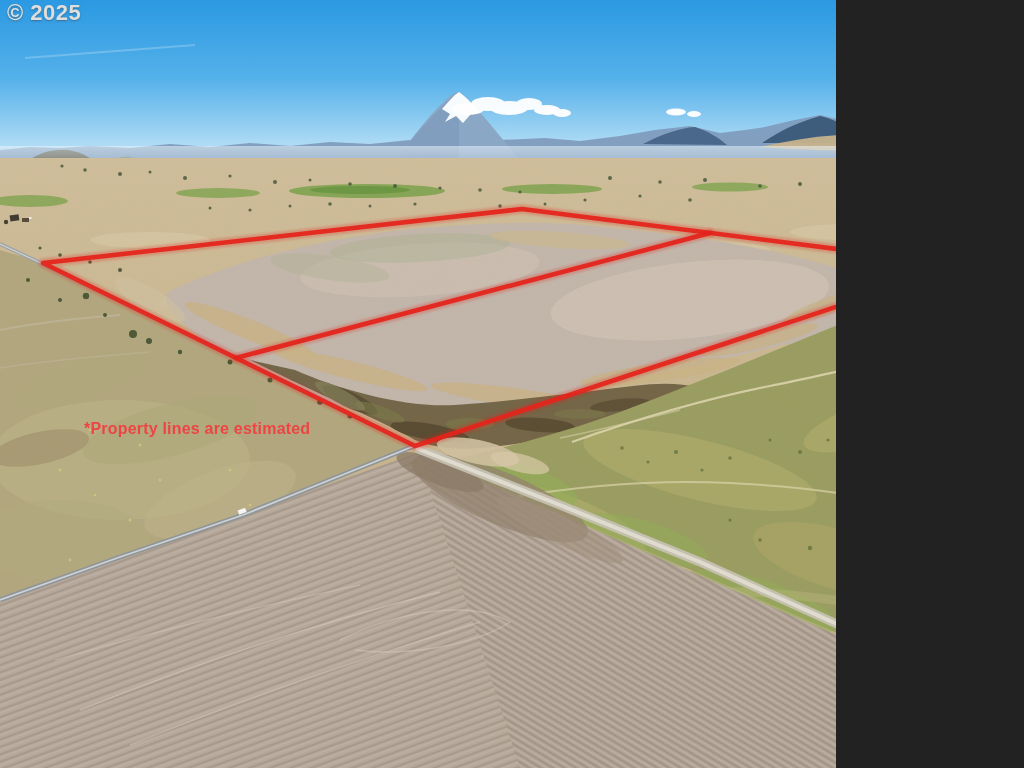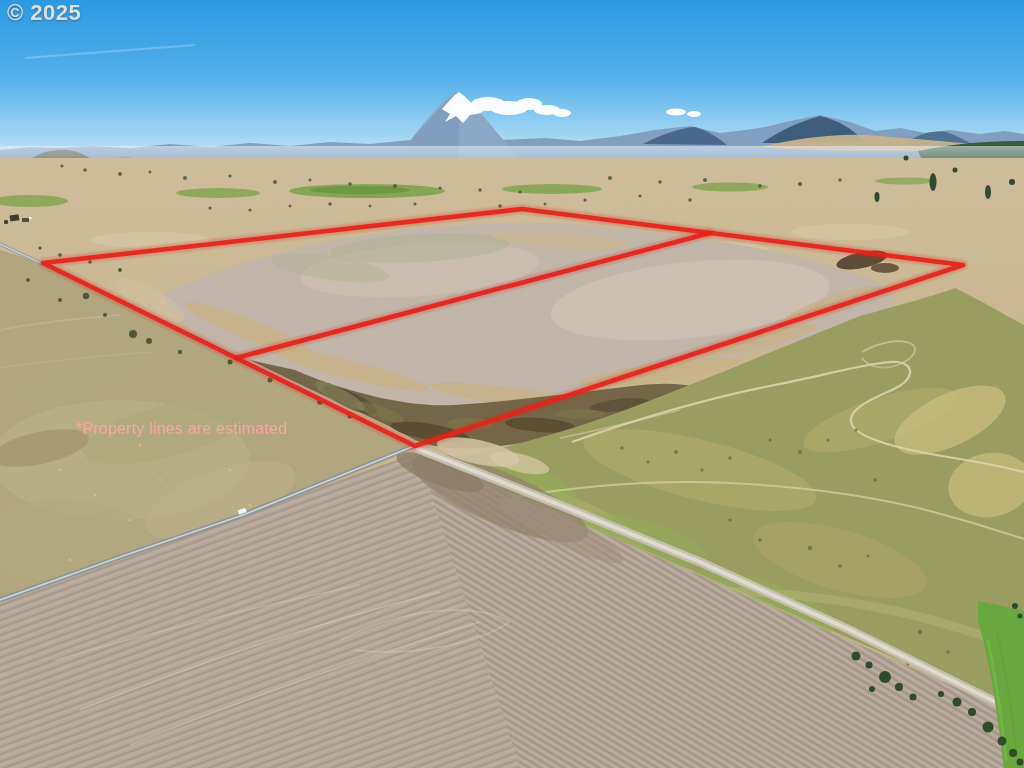--- a/index.html
+++ b/index.html
@@ -1,29 +1,29 @@
 <!DOCTYPE html>
 <html><head>
 <meta charset="utf-8">
 <style>
   html,body{margin:0;padding:0;background:#222;}
   #stage{
-    position:relative;width:1024px;height:768px;overflow:hidden;
+    position:relative;width:836px;height:768px;overflow:hidden;
     font-family:"Liberation Sans","DejaVu Sans",sans-serif;
   }
   #stage svg{position:absolute;left:0;top:0;display:block;}
   .watermark{
     position:absolute;left:7px;top:0px;
     font-size:22px;font-weight:bold;letter-spacing:.5px;
     color:#dededd;text-shadow:0 1px 2px rgba(50,70,90,.55);
     user-select:none;
   }
   .disclaimer{
-    position:absolute;left:76px;top:420px;
-    font-size:16px;font-weight:normal;color:#fca5a5;
+    position:absolute;left:84px;top:420px;
+    font-size:16px;font-weight:bold;color:#ef4444;
     letter-spacing:.2px;
   }
 </style>
 </head>
 <body>
 
 <div id="stage">
 <svg width="1024" height="768" viewBox="0 0 1024 768">
   <defs>
     <linearGradient id="skyG" x1="0" y1="0" x2="0" y2="1">

